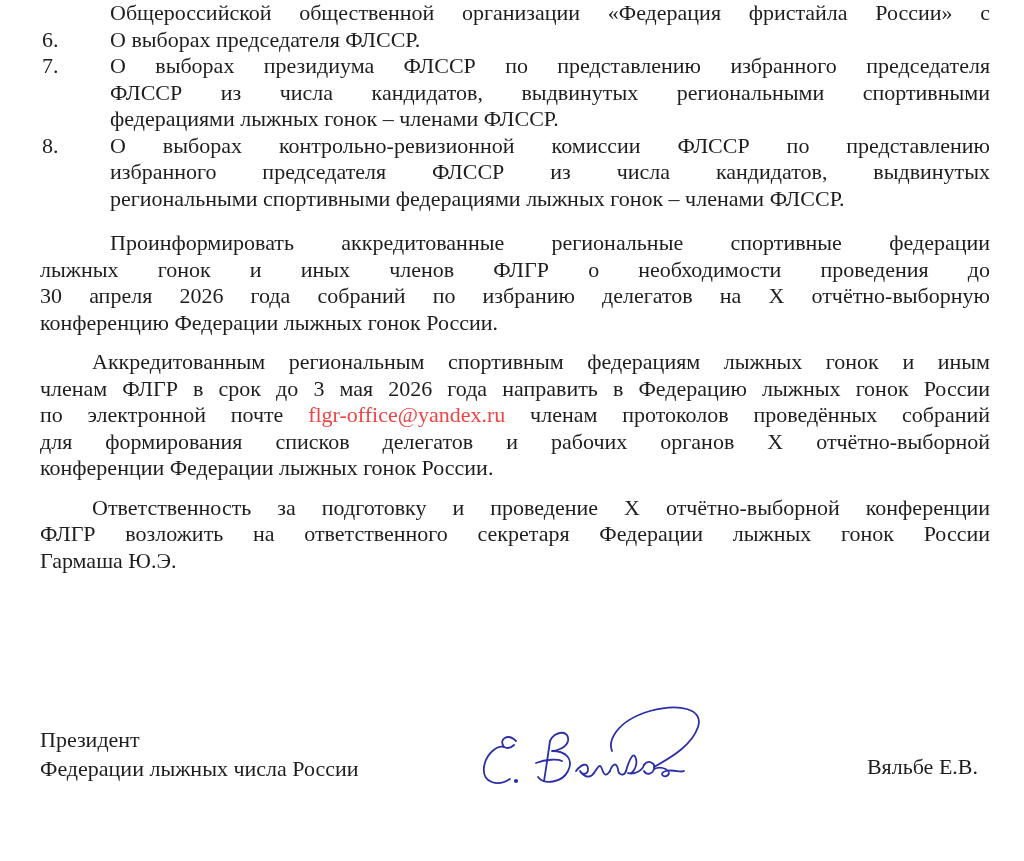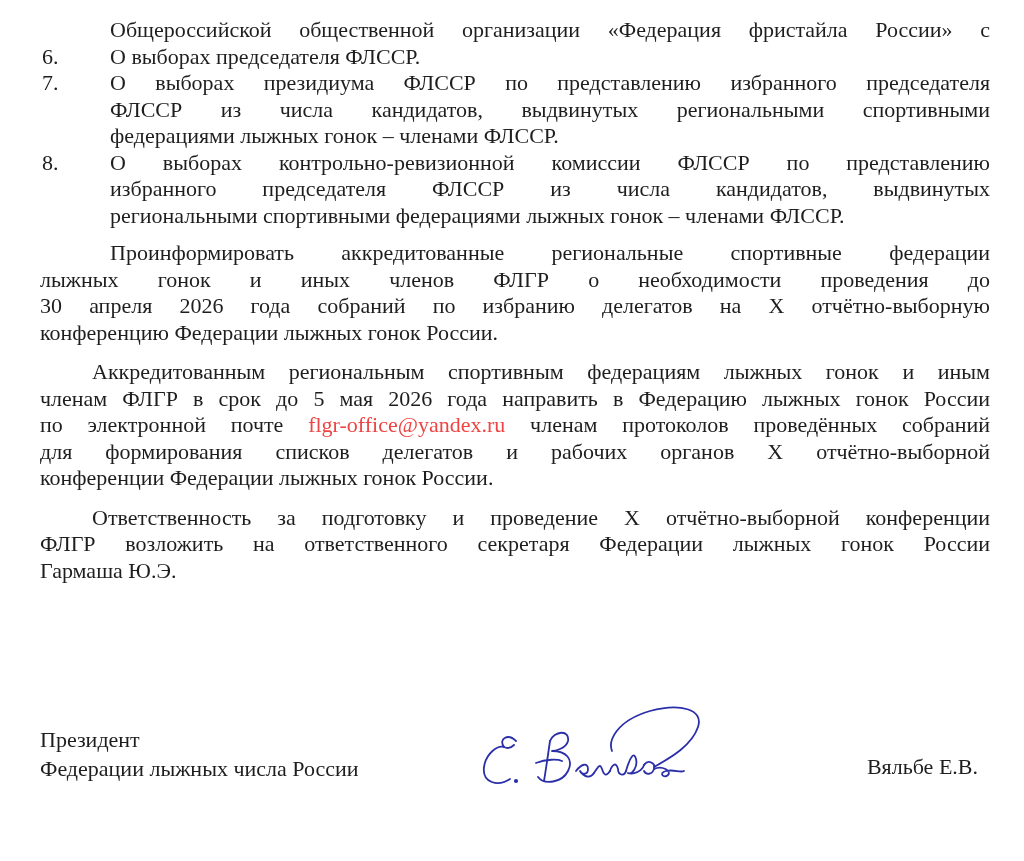--- a/index.html
+++ b/index.html
@@ -13,21 +13,21 @@
     overflow: hidden;
     position: relative;
     font-family: "Liberation Serif", "DejaVu Serif", serif;
     color: #1e1e1e;
     font-size: 22px;
     line-height: 26.5px;
   }
   .page {
     position: absolute;
     left: 40px;
-    top: 17px;
+    top: 0;
     width: 950px;
   }
   .cont {
     padding-left: 70px;
     text-align: justify;
     text-align-last: left;
   }
   .item {
     display: flex;
     align-items: flex-start;
@@ -47,21 +47,21 @@
     text-align: justify;
     text-align-last: justify;
   }
   .ll {
     display: block;
     text-align: left;
   }
   .para {
     margin-top: 13px;
   }
-  .para.p1 { margin-top: 11px; }
+  .para.p1 { margin-top: 18px; }
   .indent-a { padding-left: 70px; }
   .indent-b { padding-left: 52px; }
   a.email {
     color: #ef4444;
     text-decoration: none;
   }
   .sig-block {
     position: absolute;
     left: 40px;
     top: 707px;
@@ -125,21 +125,21 @@
 
   <div class="para p1">
     <span class="jl indent-a">Проинформировать аккредитованные региональные спортивные федерации</span>
     <span class="jl">лыжных гонок и иных членов ФЛГР о необходимости проведения до</span>
     <span class="jl">30 апреля 2026 года собраний по избранию делегатов на X отчётно-выборную</span>
     <span class="ll">конференцию Федерации лыжных гонок России.</span>
   </div>
 
   <div class="para">
     <span class="jl indent-b">Аккредитованным региональным спортивным федерациям лыжных гонок и иным</span>
-    <span class="jl">членам ФЛГР в срок до 5 мая 2026 года направить в Федерацию лыжных гонок России</span>
+    <span class="jl">членам ФЛГР в срок до 3 мая 2026 года направить в Федерацию лыжных гонок России</span>
     <span class="jl"><span>по электронной почте </span><a class="email" href="#">flgr-office@yandex.ru</a><span> членам протоколов проведённых собраний</span></span>
     <span class="jl">для формирования списков делегатов и рабочих органов X отчётно-выборной</span>
     <span class="ll">конференции Федерации лыжных гонок России.</span>
   </div>
 
   <div class="para">
     <span class="jl indent-b">Ответственность за подготовку и проведение X отчётно-выборной конференции</span>
     <span class="jl">ФЛГР возложить на ответственного секретаря Федерации лыжных гонок России</span>
     <span class="ll">Гармаша Ю.Э.</span>
   </div>

